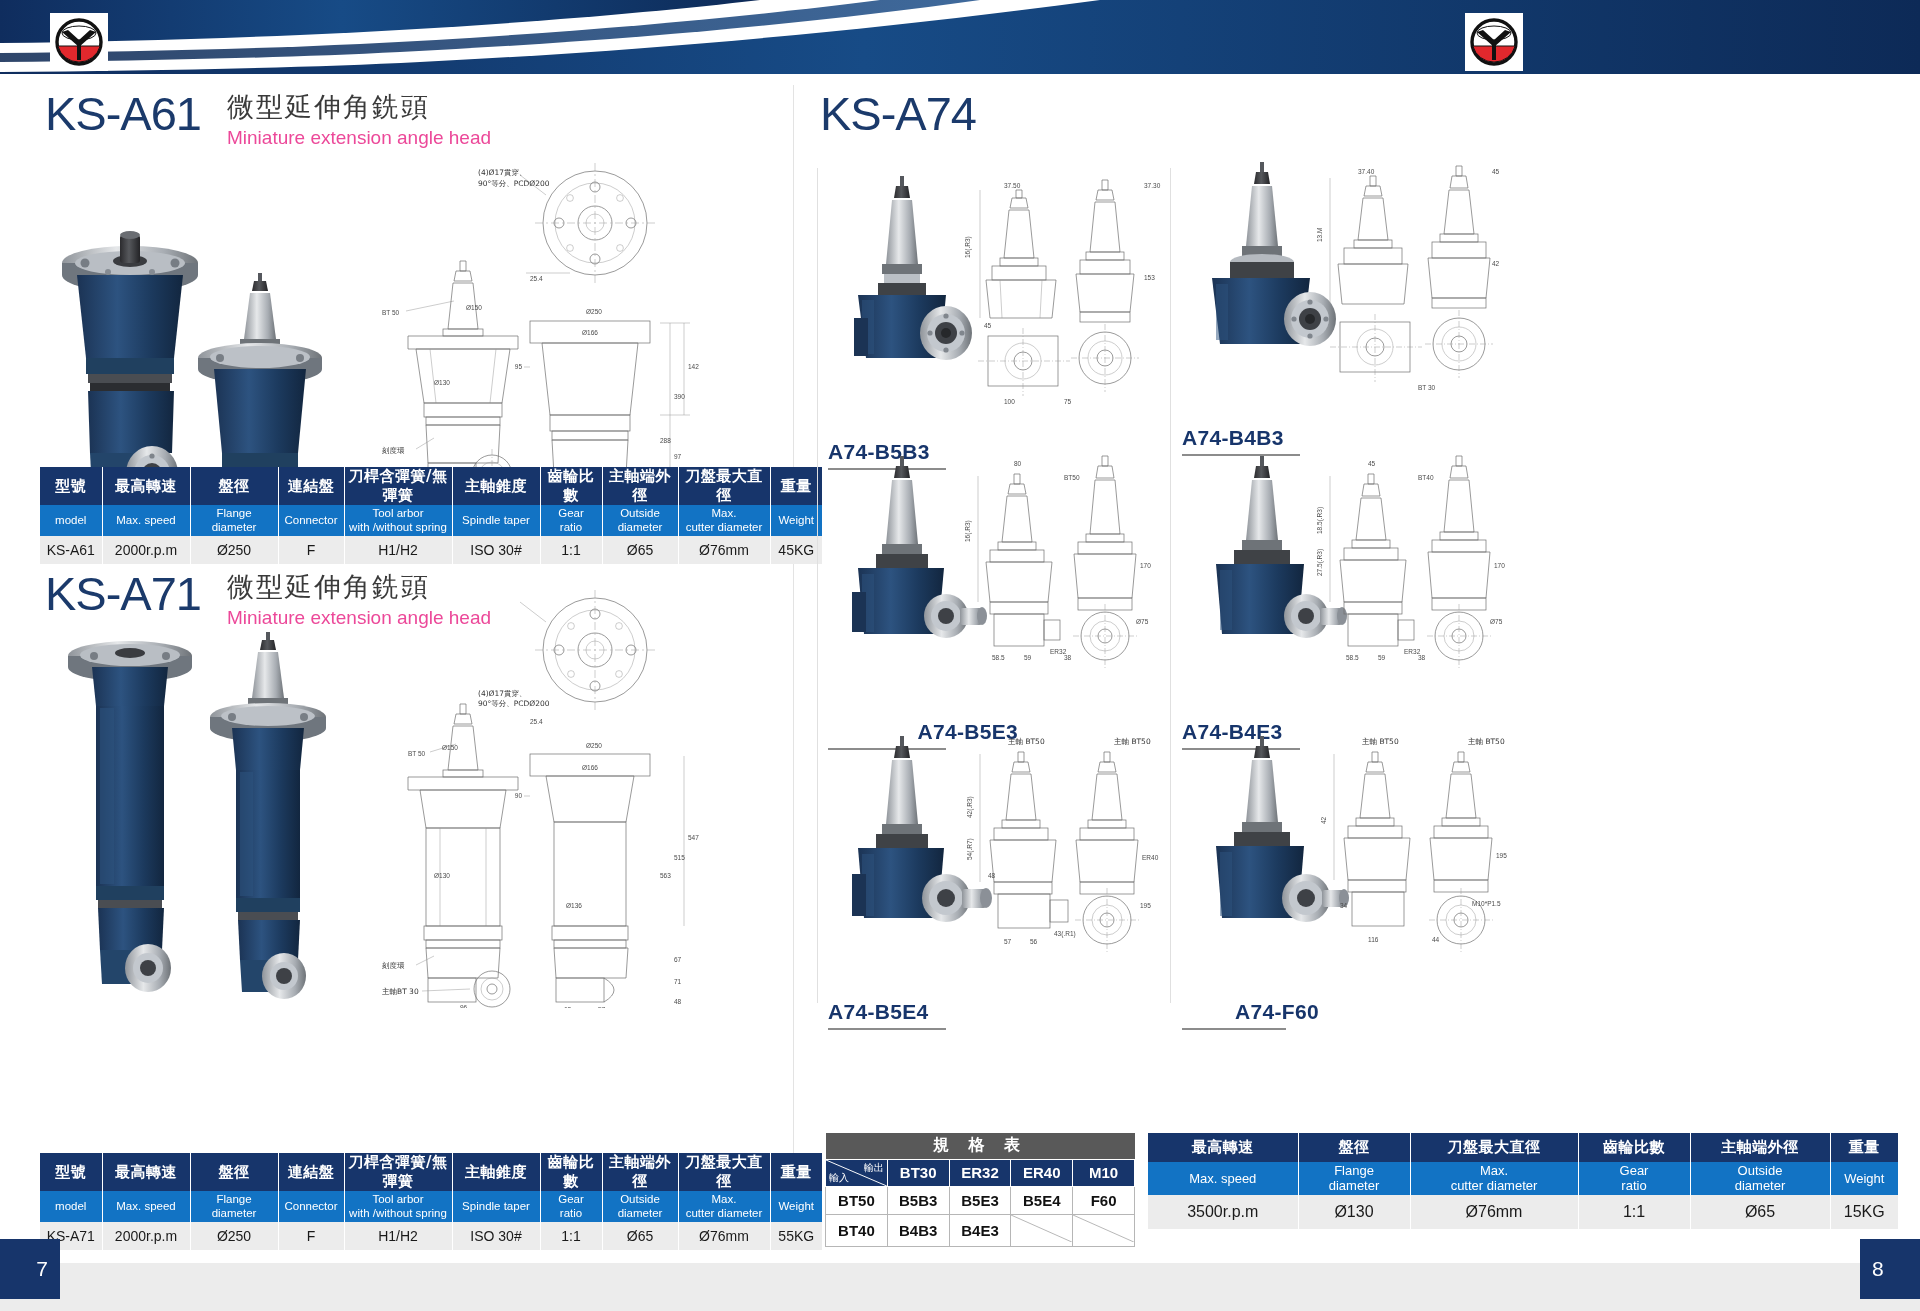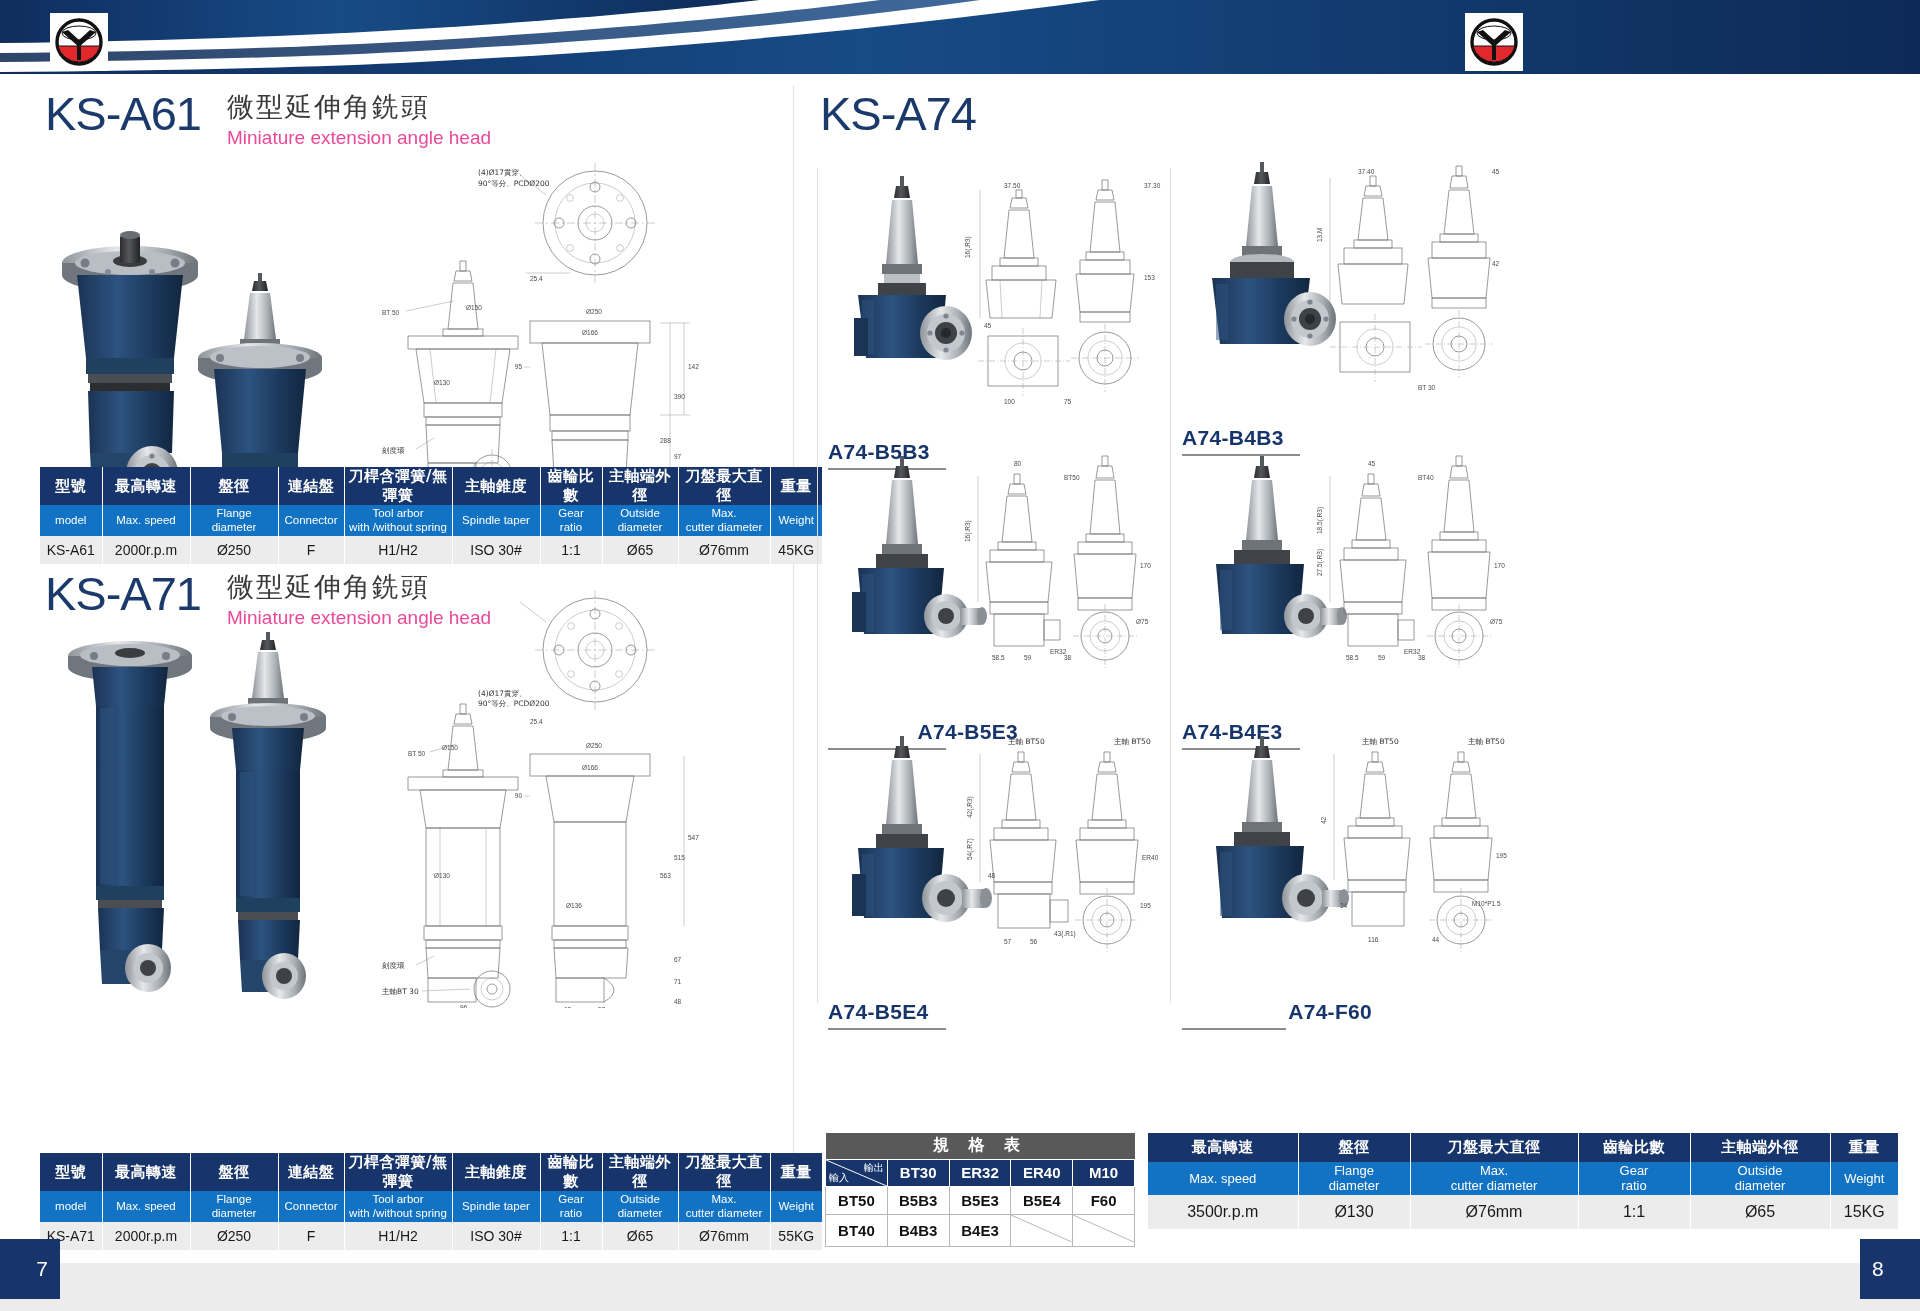--- a/index.html
+++ b/index.html
@@ -866,21 +866,21 @@
           <circle cx="289" cy="192" r="24" class="dwg-line"></circle>
           <circle cx="289" cy="192" r="15" class="dwg-thin"></circle>
           <circle cx="289" cy="192" r="7" class="dwg-line"></circle>
           <line x1="257" y1="192" x2="321" y2="192" class="dwg-thin" stroke-dasharray="6 2 1 2"></line>
           <line x1="289" y1="160" x2="289" y2="224" class="dwg-thin" stroke-dasharray="6 2 1 2"></line>
           <text class="dwg-txt" x="324" y="130">195</text>
           <text class="dwg-txt" x="300" y="178">M10*P1.5</text>
           <text class="dwg-txt" x="260" y="214">44</text>
         </g>
       </svg>
-      <div class="model-label" style="width:200px;text-align:right;padding-left:10px;">A74-F60</div>
+      <div class="model-label" style="width:200px;text-align:center;padding-left:10px;">A74-F60</div>
       <div class="model-underline" style="width:104px;margin-left:10px;"></div>
     </div>
 
     <table class="matrix" style="position:absolute;left:25px;top:1055px;width:310px;">
       <tbody>
           <tr>
         <td colspan="5" class="mx-title">規 格 表</td>
       </tr>
       <tr>
         <td class="mx-corner" style="width:62px">

